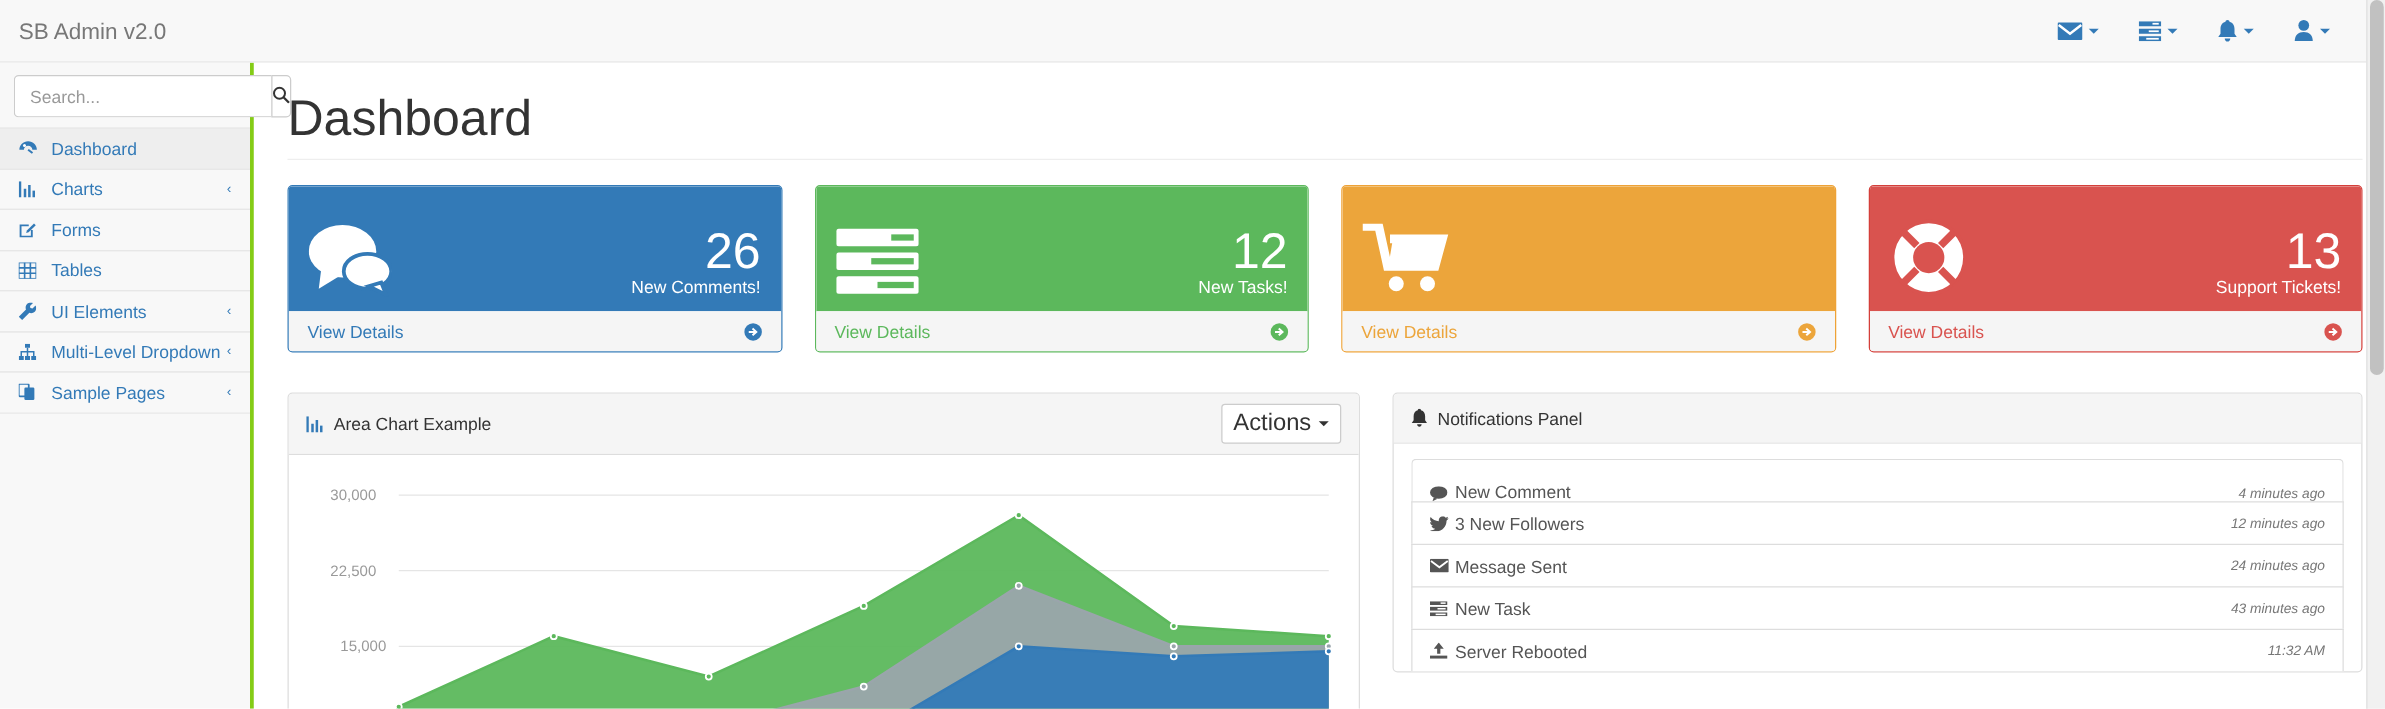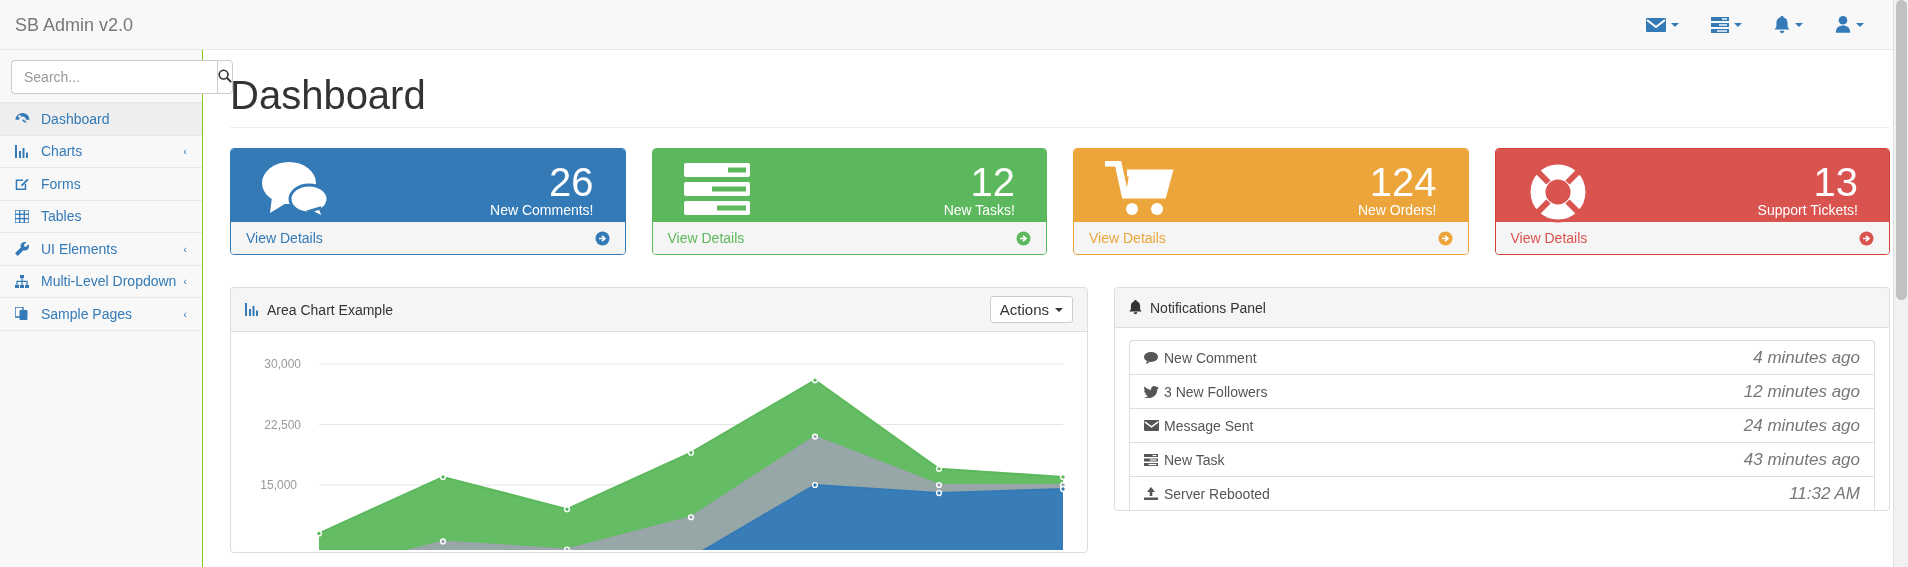--- a/index.html
+++ b/index.html
@@ -39,21 +39,21 @@
     border-top:4px solid #337ab7;
   }
 
   
   .wrap { display:flex; height:517px; }
 
   
   .sidebar {
     width:203px; flex:0 0 203px;
     background:#f8f8f8;
-    border-right:1px solid #84cc16;
+    border-right:3px solid #84cc16;
   }
   .search-wrap { padding:10px 13px 9px 11px; display:flex; }
   .search-input {
     flex:1; height:34px; padding:6px 12px;
     font-size:14px; color:#555;
     border:1px solid #ccc; border-right:none;
     border-radius:4px 0 0 4px; outline:none;
     font-family:"Liberation Sans", sans-serif;
     background:#fff;
   }
@@ -91,22 +91,22 @@
   }
   .title-rule { border-bottom:1px solid #eee; margin-bottom:20px; }
 
   
   .panels { display:flex; gap:26px; }
   .panel-stat {
     flex:1; border-radius:4px; overflow:hidden;
     border:1px solid;
   }
   .panel-body {
-    height:73px; padding:12px 31px;
-    display:flex; align-items:flex-start;
+    height:100px; padding:12px 16px;
+    display:flex; align-items:flex-end;
     color:#fff;
   }
   .stat-icon { flex:0 0 auto; display:flex; align-items:center; }
   .stat-text { margin-left:auto; text-align:right; line-height:1.05; }
   .stat-num { font-size:40px; font-weight:400; }
   .stat-lbl { font-size:14px; }
   .panel-foot {
     background:#f5f5f5; height:32px;
     display:flex; align-items:center;
     padding:0 15px; font-size:14px;
@@ -136,21 +136,21 @@
     background:#fff;
   }
   .panel-head {
     background:#f5f5f5; border-bottom:1px solid #ddd;
     border-radius:3px 3px 0 0;
     padding:8px 14px; display:flex; align-items:center;
     min-height:40px; font-size:14px; color:#333;
   }
   .head-icon { margin-right:8px; display:flex; align-items:center; }
   .actions-btn {
-    margin-left:auto; font-size:15px;
+    margin-left:auto; font-size:19px;
     padding:4px 9px; border:1px solid #ccc;
     border-radius:3px; background:#fff;
     cursor:pointer; display:flex; align-items:center; gap:6px;
     font-family:"Liberation Sans", sans-serif; color:#333;
   }
   .actions-btn .caret { border-top-color:#333; }
   .chart-area { height:220px; position:relative; padding:18px 10px 0 10px; }
   .y-lbl {
     position:absolute; right:0; transform:translateY(-50%);
     font-size:12px; color:#999; text-align:right; width:64px;
@@ -158,24 +158,24 @@
 
   
   .notif-list { padding:12px 14px 0 14px; }
   .notif-item {
     border:1px solid #ddd; border-bottom:none;
     padding:0 14px; height:34px;
     display:flex; align-items:center;
     font-size:14px; color:#555; cursor:pointer;
     background:#fff;
   }
-  .notif-item:first-child { border-radius:4px 4px 0 0; }
+  .notif-item:first-child { border-radius:4px 4px 0 0;align-items:flex-end; }
   .notif-icon { width:20px; display:flex; align-items:center; color:#555; }
   .notif-time {
-    margin-left:auto; font-size:17px;
+    margin-left:auto; font-size:11px;
     font-style:italic; color:#777;
   }
 
   
   .scrollbar {
     position:absolute; top:0; right:0;
     width:15px; height:567px; background:#f1f1f1;
     border-left:1px solid #e0e0e0;
   }
   .scroll-thumb {
@@ -401,24 +401,20 @@
 
       <div class="panel-stat p-yellow">
         <div class="panel-body">
           <div class="stat-icon">
             <svg width="70" height="58" viewBox="0 0 70 58">
                 <path d="M0 2 H13 L20 34 H58 L64 12 H22" stroke="#fff" stroke-width="7" fill="none" stroke-linejoin="miter"></path>
                 <path d="M24 14 H62 L57 32 H21Z" fill="#fff"></path>
                 <circle cx="27" cy="48" r="6" fill="#fff"></circle>
                 <circle cx="52" cy="48" r="6" fill="#fff"></circle>
               </svg>
-          </div>
-          <div class="stat-text">
-            <div class="stat-num">124</div>
-            <div class="stat-lbl">New Orders!</div>
           </div>
         </div>
         <div class="panel-foot">
           <span>View Details</span>
           <span class="foot-arrow">
             <svg width="15" height="15" viewBox="0 0 15 15">
                 <circle cx="7.5" cy="7.5" r="7" fill="#eca53b"></circle>
                 <path d="M4 7.5 H9 M7 4.8 L10 7.5 L7 10.2" stroke="#fff" stroke-width="1.6" fill="none"></path>
               </svg>
           </span>
@@ -504,21 +500,21 @@
                 <circle cx="202" cy="231.8" r="2.4" fill="#337ab7" stroke="#fff" stroke-width="1.4"></circle>
                 <circle cx="326" cy="231.8" r="2.4" fill="#337ab7" stroke="#fff" stroke-width="1.4"></circle>
                 <circle cx="450" cy="207.60000000000002" r="2.4" fill="#337ab7" stroke="#fff" stroke-width="1.4"></circle>
                 <circle cx="574" cy="135" r="2.4" fill="#337ab7" stroke="#fff" stroke-width="1.4"></circle>
                 <circle cx="698" cy="143.06666666666666" r="2.4" fill="#337ab7" stroke="#fff" stroke-width="1.4"></circle>
                 <circle cx="822" cy="139.03333333333336" r="2.4" fill="#337ab7" stroke="#fff" stroke-width="1.4"></circle>
               </svg>
             <div id="chart-labels">
                 <div class="y-lbl" style="top: 32px; left: 6px;">30,000</div>
                 <div class="y-lbl" style="top: 92.5px; left: 6px;">22,500</div>
-                <div class="y-lbl" style="top: 153px; left: 2px;">15,000</div>
+                <div class="y-lbl" style="top: 153px; left: 14px;">15,000</div>
               </div>
           </div>
         </div>
       </div>
 
       <div class="col-notif">
         <div class="panel">
           <div class="panel-head">
             <span class="head-icon">
               <svg width="13" height="15" viewBox="0 0 13 15">

